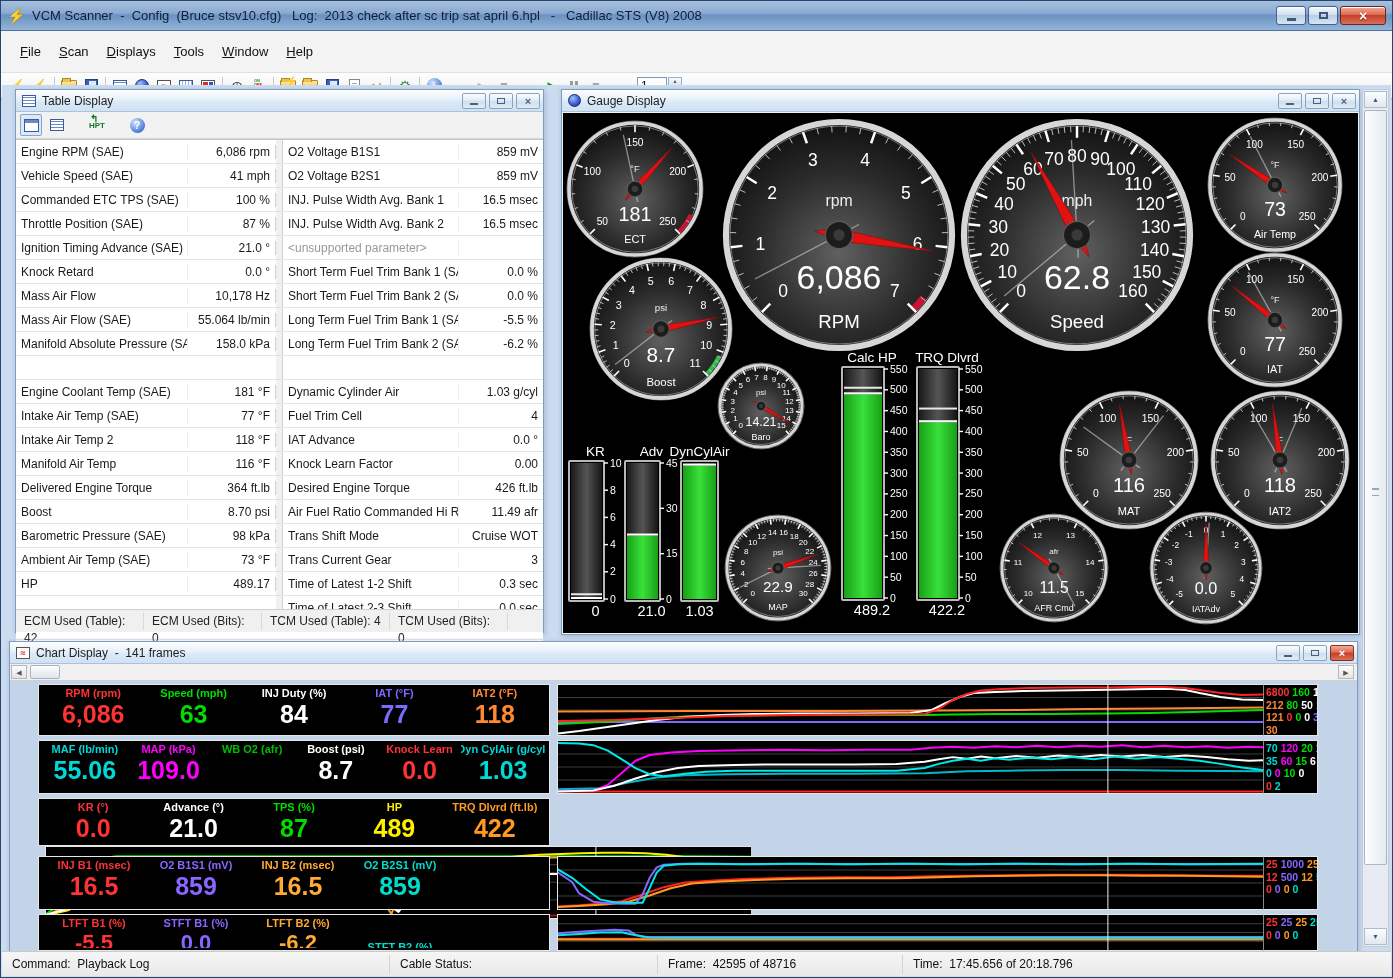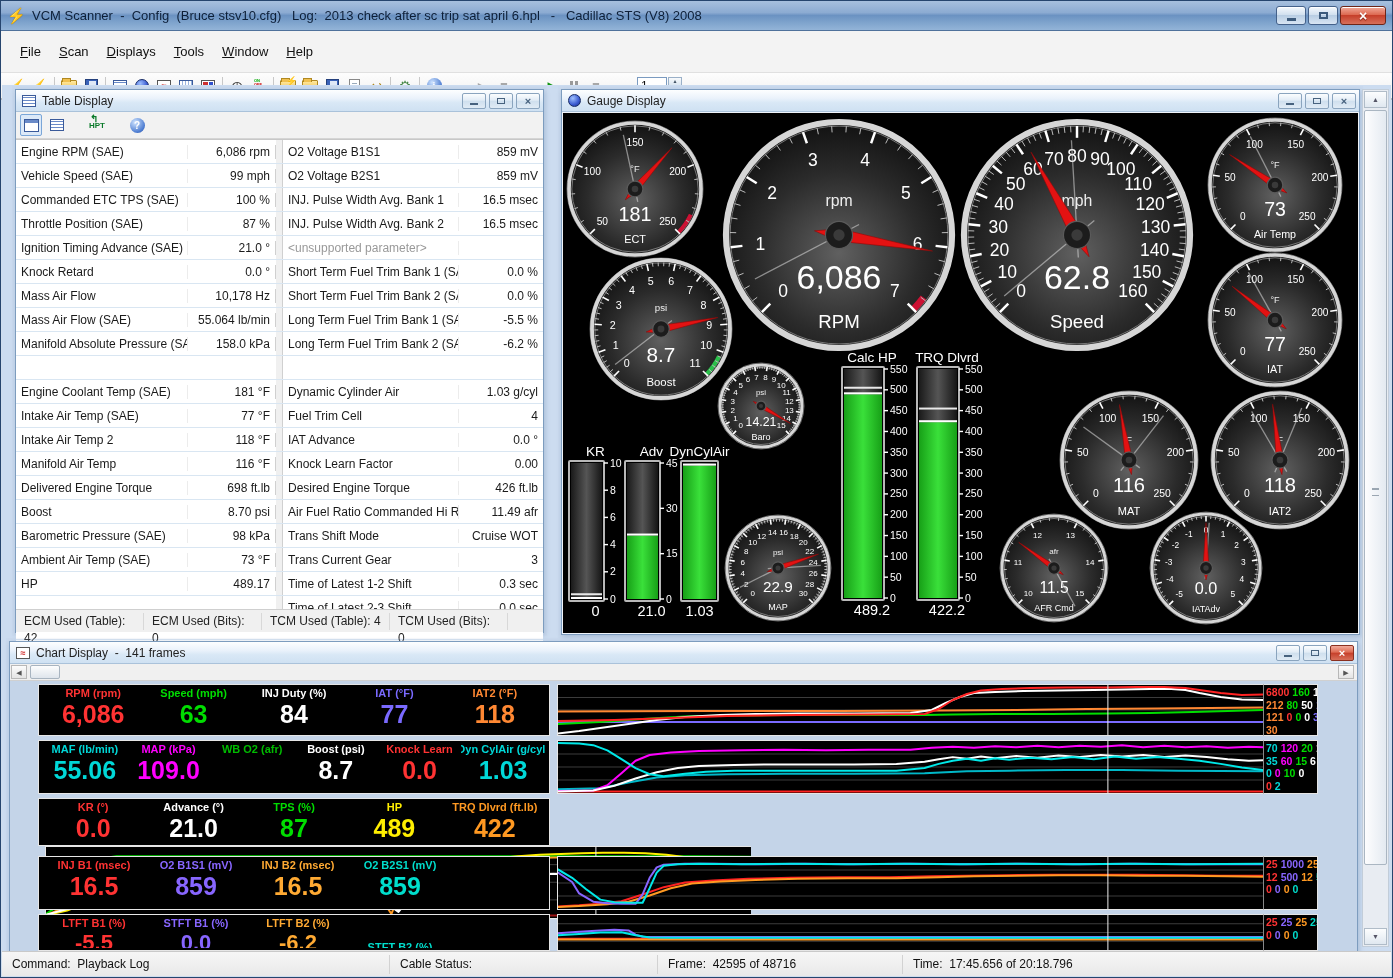--- a/index.html
+++ b/index.html
@@ -283,21 +283,21 @@
       <div class="tgrid" id="table-grid">
           <div class="trow">
             <div class="nm">Engine RPM (SAE)</div>
             <div class="vl">6,086 rpm</div>
             <div class="gp"></div>
             <div class="nm2">O2 Voltage B1S1</div>
             <div class="vl2">859 mV</div>
           </div>
           <div class="trow">
             <div class="nm">Vehicle Speed (SAE)</div>
-            <div class="vl">99 mph</div>
+            <div class="vl">41 mph</div>
             <div class="gp"></div>
             <div class="nm2">O2 Voltage B2S1</div>
             <div class="vl2">859 mV</div>
           </div>
           <div class="trow">
             <div class="nm">Commanded ETC TPS (SAE)</div>
             <div class="vl">100 %</div>
             <div class="gp"></div>
             <div class="nm2">INJ. Pulse Width Avg. Bank 1</div>
             <div class="vl2">16.5 msec</div>
@@ -374,21 +374,21 @@
           </div>
           <div class="trow">
             <div class="nm">Manifold Air Temp</div>
             <div class="vl">116 °F</div>
             <div class="gp"></div>
             <div class="nm2">Knock Learn Factor</div>
             <div class="vl2">0.00</div>
           </div>
           <div class="trow">
             <div class="nm">Delivered Engine Torque</div>
-            <div class="vl">698 ft.lb</div>
+            <div class="vl">364 ft.lb</div>
             <div class="gp"></div>
             <div class="nm2">Desired Engine Torque</div>
             <div class="vl2">426 ft.lb</div>
           </div>
           <div class="trow">
             <div class="nm">Boost</div>
             <div class="vl">8.70 psi</div>
             <div class="gp"></div>
             <div class="nm2">Air Fuel Ratio Commanded Hi Re:</div>
             <div class="vl2">11.49 afr</div>

